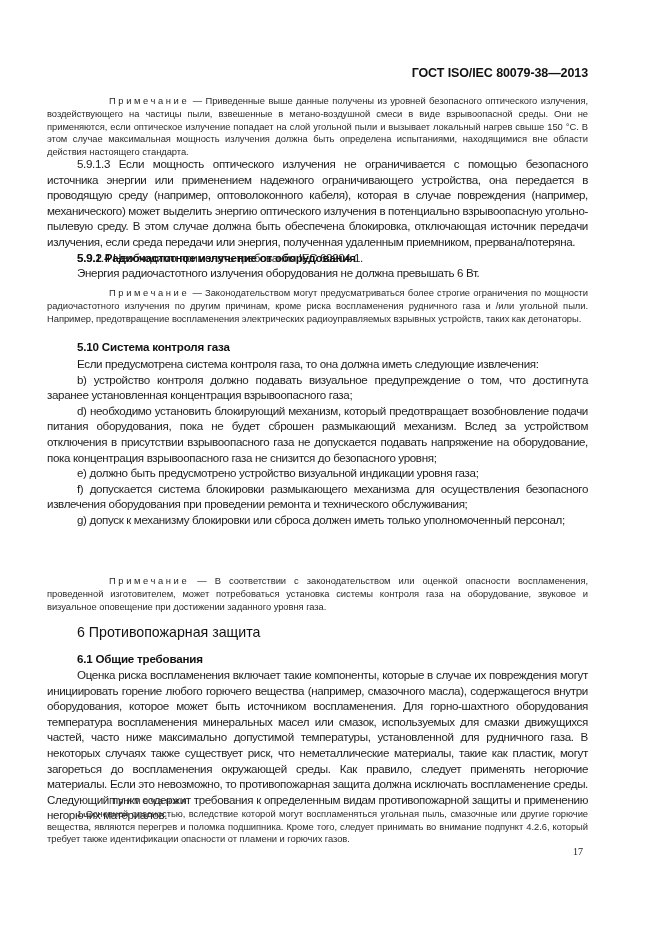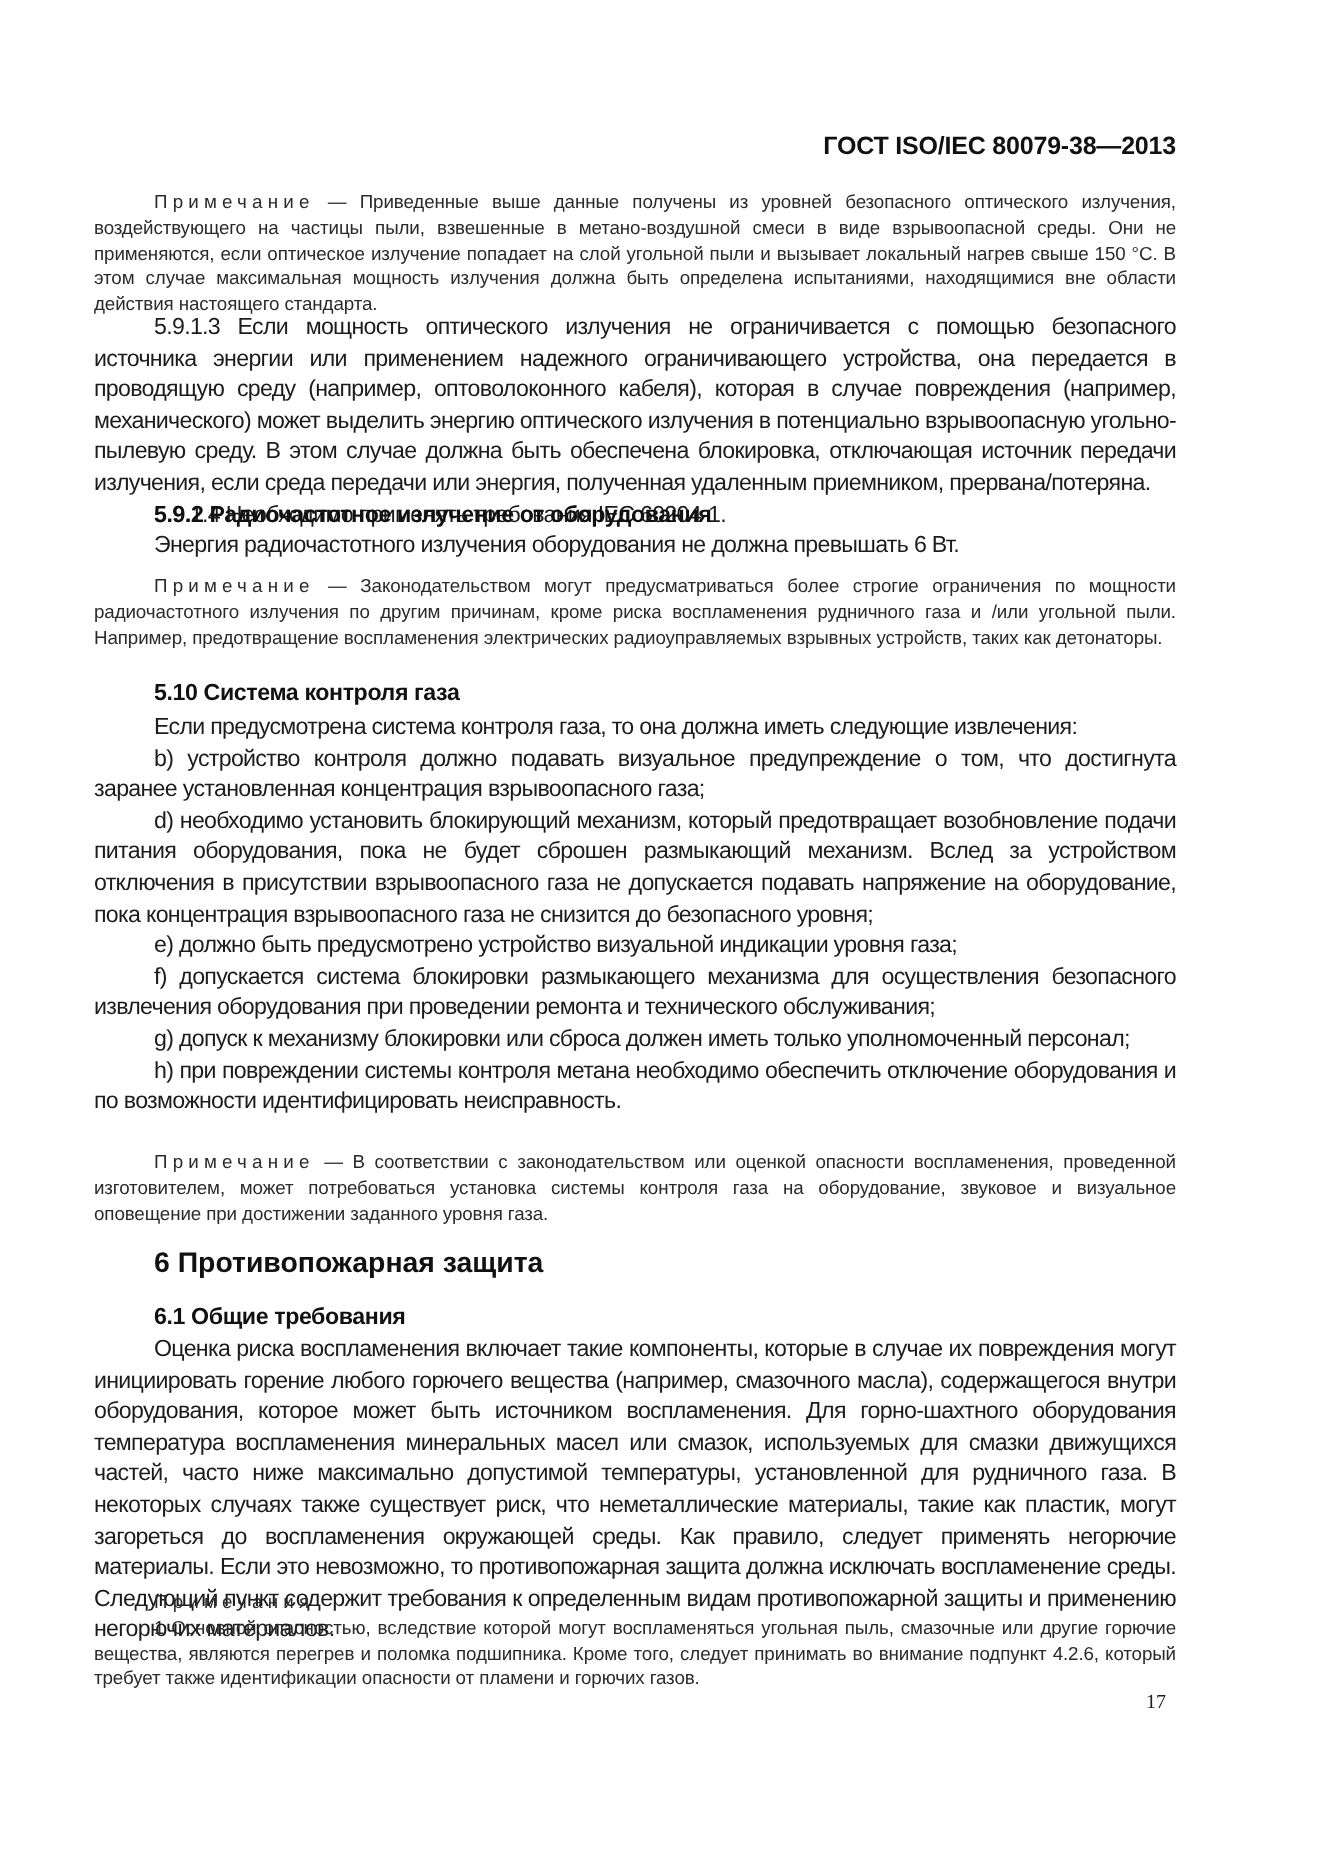--- a/index.html
+++ b/index.html
@@ -4,23 +4,23 @@
 <style>
   html, body { margin: 0; padding: 0; background: #ffffff; }
   body { width: 661px; height: 936px; position: relative; overflow: hidden; color: #1a1a1a; }
   .page { position: absolute; left: 47px; top: 0; width: 541px; }
   .header { position: absolute; top: 66px; right: 0; font-family: "Liberation Sans", sans-serif; font-weight: bold; font-size: 12.5px; letter-spacing: -0.1px; color: #111; padding-left: 32px; }
   .block { position: absolute; left: 0; width: 541px; }
   .body { font-family: "Liberation Sans", sans-serif; font-size: 11.6px; line-height: 15.6px; text-align: justify; letter-spacing: -0.35px; word-spacing: 0px; color: #1c1c1c; }
   .body p { margin: 0; text-indent: 30px; }
   .note { font-family: "Liberation Sans", sans-serif; font-size: 9.4px; line-height: 12.8px; text-align: justify; color: #2a2a2a; letter-spacing: -0.05px; }
   .note p { margin: 0; text-indent: 30px; }
-  .note .lbl { letter-spacing: 2.6px; }
+  .note .lbl { letter-spacing: 2.6px; margin-left: 32px; }
   .h2 { font-family: "Liberation Sans", sans-serif; font-weight: bold; font-size: 11.6px; line-height: 15.6px; padding-left: 30px; color: #111; letter-spacing: -0.2px; }
-  .h1 { font-family: "Liberation Sans", sans-serif; font-weight: bold; font-size: 14.2px; line-height: 18px; padding-left: 30px; color: #111; }
+  .h1 { font-family: "Liberation Sans", sans-serif; font-weight: normal; font-size: 14.2px; line-height: 18px; padding-left: 30px; color: #111; }
   .pagenum { position: absolute; right: 5px; top: 846px; font-family: Liberation Serif, serif; font-size: 10px; color: #222; }
 </style>
 </head>
 <body>
 
 <div class="page">
 
   <div class="header">ГОСТ ISO/IEC 80079-38—2013</div>
 
   <div class="block note" style="top:95px;">
@@ -42,21 +42,20 @@
   </div>
 
   <div class="block h2" style="top:339px;">5.10  Система контроля газа</div>
   <div class="block body" style="top:356px;">
     <p>Если предусмотрена система контроля газа, то она должна иметь следующие извлечения:</p>
     <p>b)  устройство контроля должно подавать визуальное предупреждение о том, что достигнута заранее установленная концентрация взрывоопасного газа;</p>
     <p>d)  необходимо установить блокирующий механизм, который предотвращает возобновление подачи питания оборудования, пока не будет сброшен размыкающий механизм. Вслед за устройством отключения в присутствии взрывоопасного газа не допускается подавать напряжение на оборудование, пока концентрация взрывоопасного газа не снизится до безопасного уровня;</p>
     <p>e)  должно быть предусмотрено устройство визуальной индикации уровня газа;</p>
     <p>f)  допускается система блокировки размыкающего механизма для осуществления безопасного извлечения оборудования при проведении ремонта и технического обслуживания;</p>
     <p>g)  допуск к механизму блокировки или сброса должен иметь только уполномоченный персонал;</p>
-    <p>h)  при повреждении системы контроля метана необходимо обеспечить отключение оборудования и по возможности идентифицировать неисправность.</p>
   </div>
 
   <div class="block note" style="top:575px;">
     <p><span class="lbl">Примечание</span><span> — В соответствии с законодательством или оценкой опасности воспламенения, проведенной изготовителем, может потребоваться установка системы контроля газа на оборудование, звуковое и визуальное оповещение при достижении заданного уровня газа.</span></p>
   </div>
 
   <div class="block h1" style="top:623px;">6  Противопожарная защита</div>
   <div class="block h2" style="top:651px;">6.1  Общие требования</div>
   <div class="block body" style="top:667px;">
     <p>Оценка риска воспламенения включает такие компоненты, которые в случае их повреждения могут инициировать горение любого горючего вещества (например, смазочного масла), содержащегося внутри оборудования, которое может быть источником воспламенения. Для горно-шахтного оборудования температура воспламенения минеральных масел или смазок, используемых для смазки движущихся частей, часто ниже максимально допустимой температуры, установленной для рудничного газа. В некоторых случаях также существует риск, что неметаллические материалы, такие как пластик, могут загореться до воспламенения окружающей среды. Как правило, следует применять негорючие материалы. Если это невозможно, то противопожарная защита должна исключать воспламенение среды. Следующий пункт содержит требования к определенным видам противопожарной защиты и применению негорючих материалов.</p>

